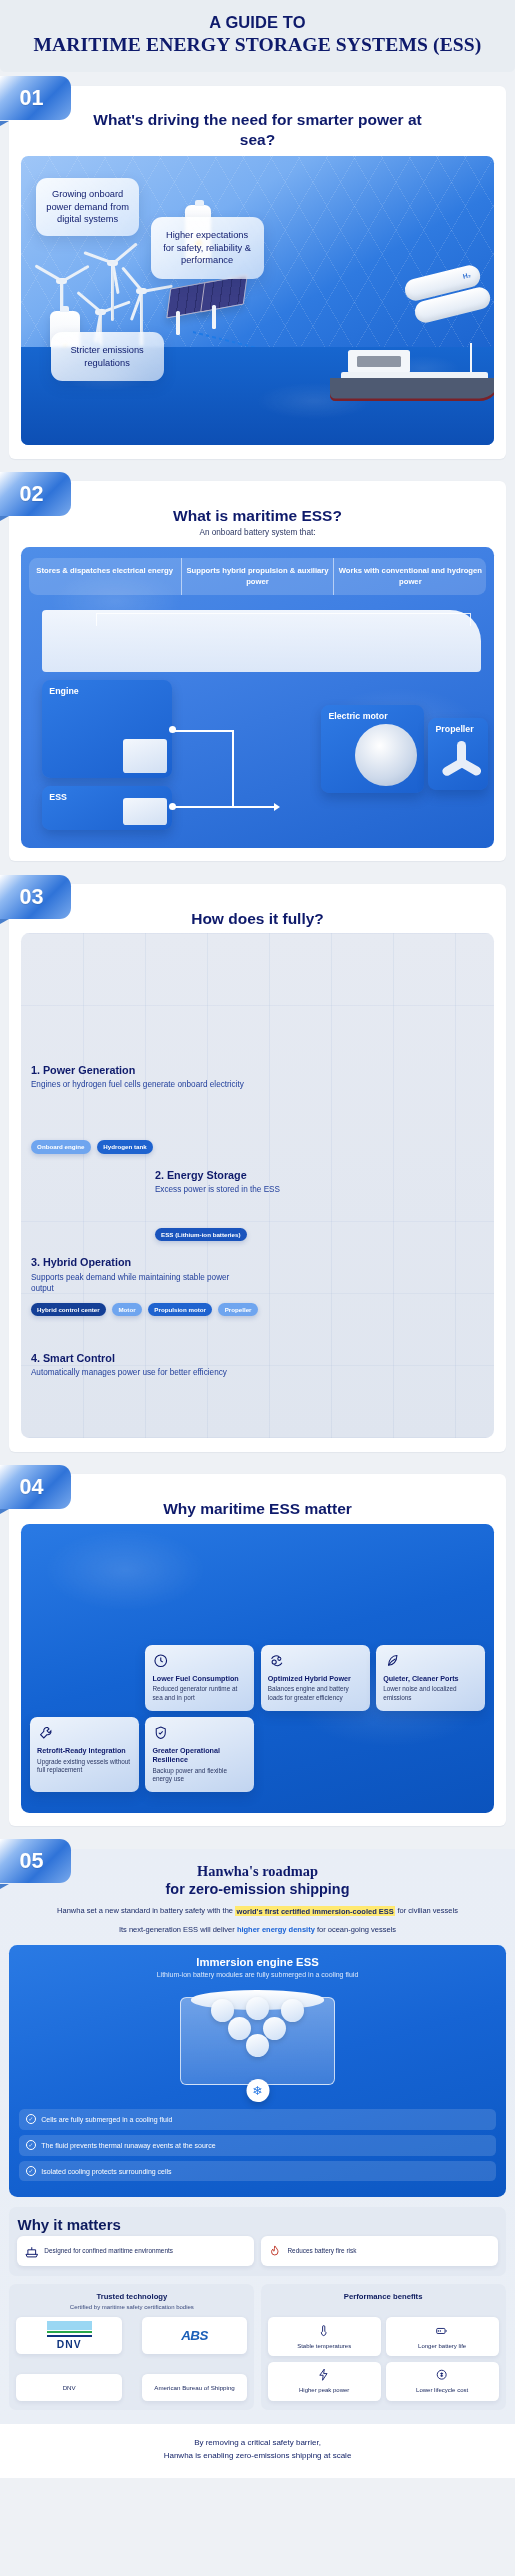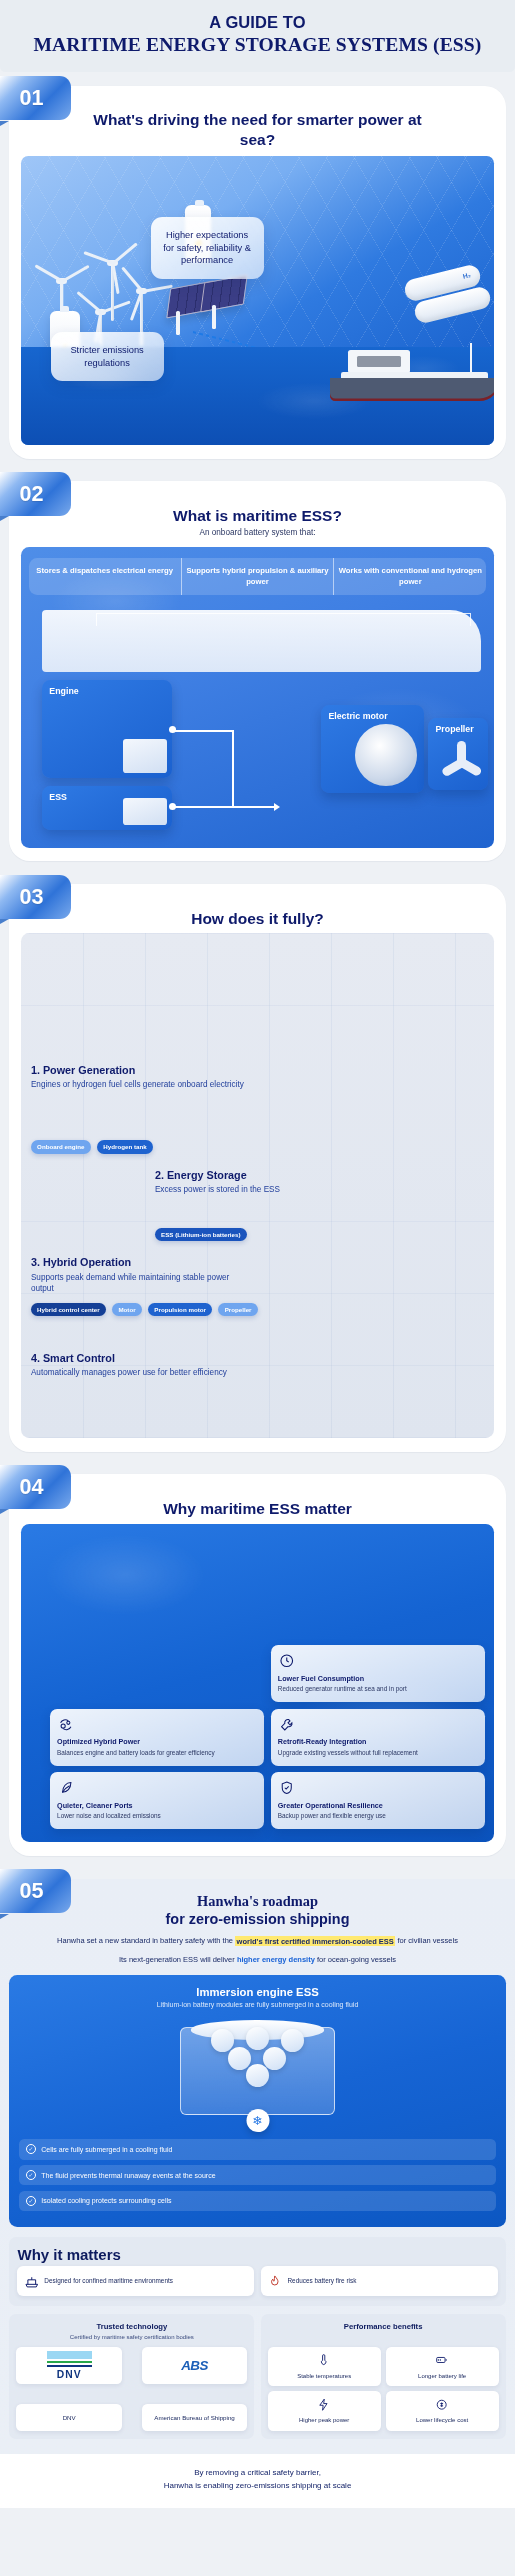--- a/index.html
+++ b/index.html
@@ -27,21 +27,21 @@
     color: #0e1a6b;
   }
   .masthead .l1 { display:block; font-size: 16.5px; }
   .masthead .l2 { display:block; font-size: 19.6px; font-family: Liberation Serif, serif; }
 
   
   .section { position: relative; padding: 13.4px 0 0; }
   .sec-card {
     background: #ffffff;
     margin: 0 9.3px 9.3px;
-    border-radius: 21px;
+    border-radius: 6px;
     padding: 17.5px 11.3px 13.4px;
     box-shadow: 0 0.5px 1px rgba(10,30,80,.05);
   }
   .badge {
     position: absolute;
     left: 0; top: 4.1px;
     width: 71px; height: 44px;
     background: linear-gradient(135deg,#ffffff 0%, #8fb9f2 24%, #2f73d8 62%, #79a9ec 100%);
     border-radius: 0 11.3px 11.3px 0;
     color: #fff;
@@ -285,21 +285,21 @@
   }
   .bcard{
     position:relative;
     background: linear-gradient(160deg, rgba(255,255,255,.93), rgba(255,255,255,.74));
     border-radius:7.2px;
     padding:7.2px 7.2px 8.2px;
     box-shadow: 0 4.1px 10.3px rgba(5,30,80,.16);
   }
   .bcard h4{ font-size:7.2px; font-weight:800; color:#0e1a6b; margin-bottom:2.6px; }
   .bcard p{ font-size:6.4px; color:#2b3763; line-height:1.35; }
-  .bgrid{ position:relative; display:grid; grid-template-columns:1fr 1fr; gap:6.2px; margin-top:7.2px;margin-left:20px; }
+  .bgrid{ position:relative; display:grid; grid-template-columns:1fr 1fr 1fr 1fr; gap:6.2px; margin-top:7.2px; }
   .icon-sq{
     width:17.5px;height:17.5px;margin-bottom:4.1px;
     display:flex;align-items:center;justify-content:center;
   }
   .icon-sq svg{ width:15.5px;height:15.5px; }
 
   
   .s5{
     background: linear-gradient(180deg,#e9eef6 0%, #eaeff6 100%);
     padding: 13.4px 9.3px 14.4px;
@@ -475,20 +475,21 @@
         <div class="seaband"></div>
 
         <div class="ship1">
           <div class="mast"></div>
           <div class="house"></div>
           <div class="window"></div>
           <div class="deck"></div>
           <div class="hull"></div>
         </div>
 
+        <div class="glass-card" style="left:15.5px;top:21.6px;width:103px;height:58px;">Growing onboard power demand from digital systems</div>
         <div class="glass-card" style="left:130px;top:61px;width:113px;height:62px;">Higher expectations for safety, reliability &amp; performance</div>
         <div class="glass-card" style="left:30px;top:176px;width:113px;height:49px;">Stricter emissions regulations</div>
       </div>
     </div>
   </div>
 
   <div class="section">
     <div class="badge">02</div>
     <div class="sec-card">
       <div class="sec-title">What is maritime ESS?</div>
@@ -612,36 +613,36 @@
                 <path d="M4 9a8 8 0 0 1 12-3M20 15a8 8 0 0 1-12 3"></path>
               </svg>
             </div>
             <h4>Optimized Hybrid Power</h4>
             <p>Balances engine and battery loads for greater efficiency</p>
           </div>
 
           <div class="bcard">
             <div class="icon-sq">
               <svg viewBox="0 0 24 24" fill="none" stroke="#0e1a6b" stroke-width="1.6">
-                <path d="M15 4a5 5 0 0 0-6 6L4 15l5 5 5-5a5 5 0 0 0 6-6l-3 3-3-3 3-3z"></path>
-              </svg>
-            </div>
-            <h4>Retrofit-Ready Integration</h4>
-            <p>Upgrade existing vessels without full replacement</p>
+                <path d="M20 4c0 9-6 15-13 15 0-9 6-15 13-15z"></path>
+                  <path d="M7 19c3-5 7-8 11-10"></path>
+              </svg>
+            </div>
+            <h4>Quieter, Cleaner Ports</h4>
+            <p>Lower noise and localized emissions</p>
           </div>
 
           <div class="bcard">
             <div class="icon-sq">
               <svg viewBox="0 0 24 24" fill="none" stroke="#0e1a6b" stroke-width="1.6">
-                <path d="M20 4c0 9-6 15-13 15 0-9 6-15 13-15z"></path>
-                  <path d="M7 19c3-5 7-8 11-10"></path>
-              </svg>
-            </div>
-            <h4>Quieter, Cleaner Ports</h4>
-            <p>Lower noise and localized emissions</p>
+                <path d="M15 4a5 5 0 0 0-6 6L4 15l5 5 5-5a5 5 0 0 0 6-6l-3 3-3-3 3-3z"></path>
+              </svg>
+            </div>
+            <h4>Retrofit-Ready Integration</h4>
+            <p>Upgrade existing vessels without full replacement</p>
           </div>
 
           <div class="bcard">
             <div class="icon-sq">
               <svg viewBox="0 0 24 24" fill="none" stroke="#0e1a6b" stroke-width="1.6">
                 <path d="M12 3l7 3v6c0 5-3 8-7 9-4-1-7-4-7-9V6z"></path>
                   <path d="M9 12l2 2 4-4"></path>
               </svg>
             </div>
             <h4>Greater Operational Resilience</h4>

